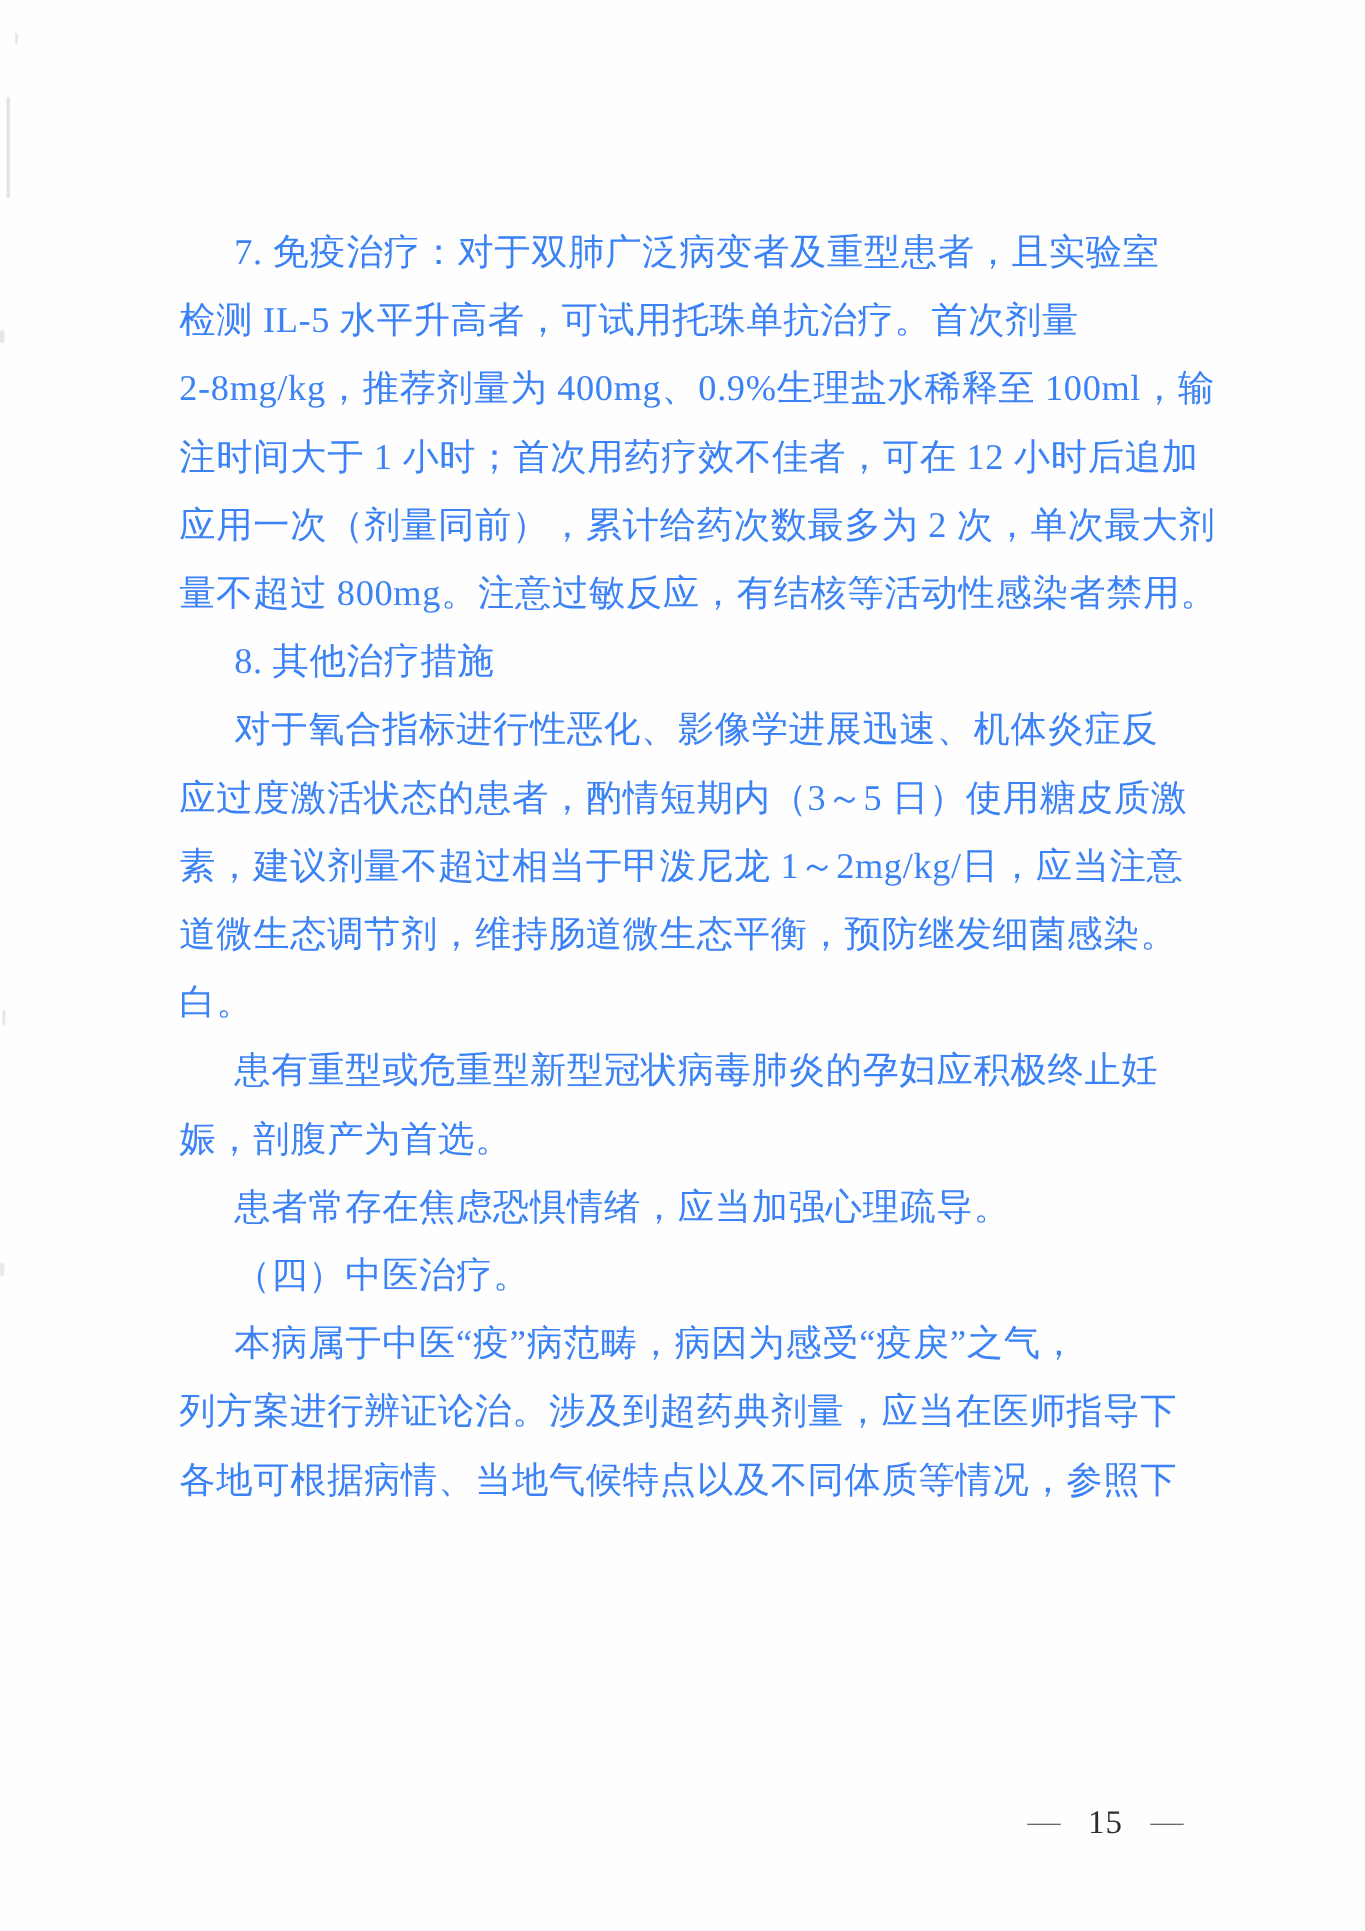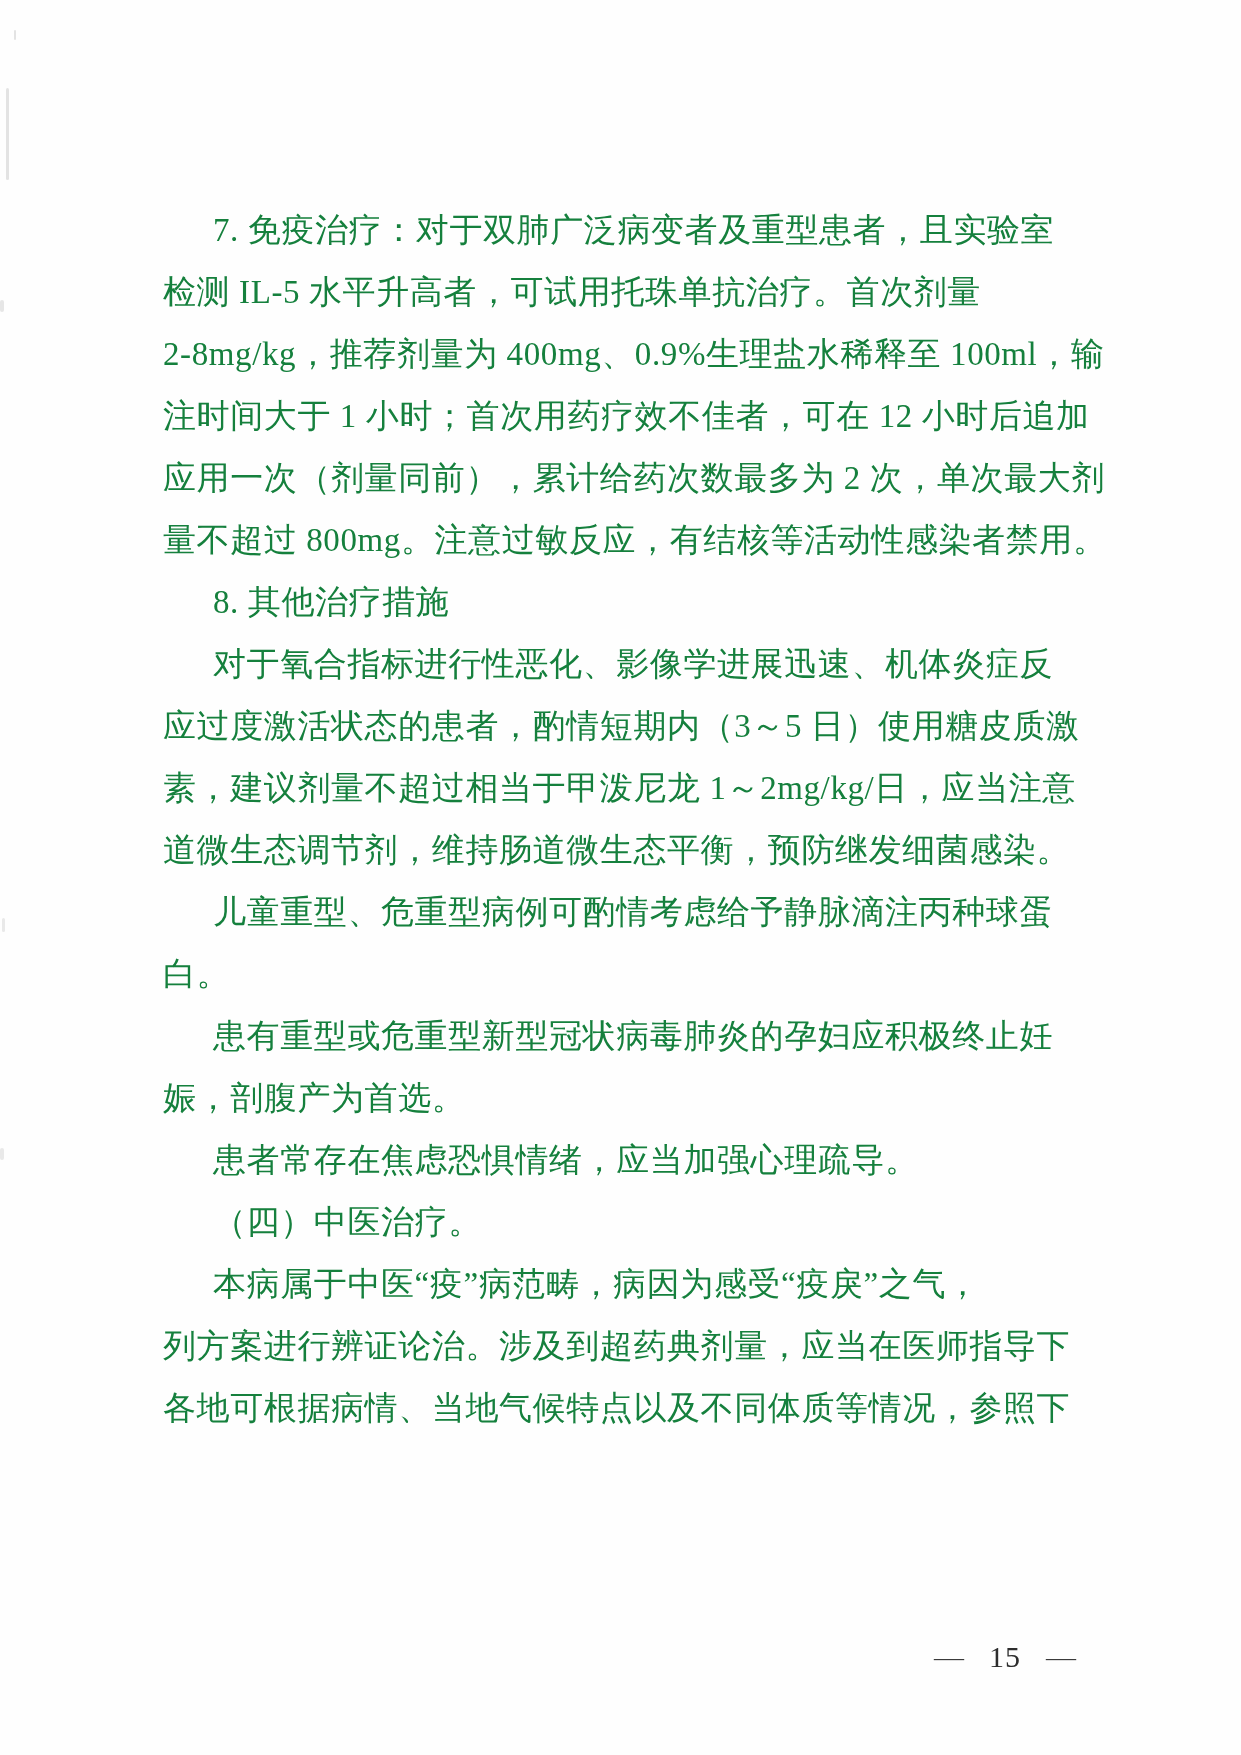--- a/index.html
+++ b/index.html
@@ -19,21 +19,21 @@
     left: 0; top: 0;
     width: 1241px;
     height: 1755px;
     background: #fefefe;
   }
   .doc-lines {
     position: absolute;
     left: 163px;
     top: 199px;
     width: 930px;
-    color: #15803d;
+    color: #3b82f6;
     font-size: 33px;
     line-height: 62px;
   }
   .line {
     height: 62px;
     white-space: nowrap;
     letter-spacing: 0.6px;
   }
   .line.indent {
     padding-left: 50px;
@@ -84,21 +84,20 @@
       <div class="line">检测 IL-5 水平升高者，可试用托珠单抗治疗。首次剂量</div>
       <div class="line">2-8mg/kg，推荐剂量为 400mg、0.9%生理盐水稀释至 100ml，输</div>
       <div class="line">注时间大于 1 小时；首次用药疗效不佳者，可在 12 小时后追加</div>
       <div class="line">应用一次（剂量同前），累计给药次数最多为 2 次，单次最大剂</div>
       <div class="line">量不超过 800mg。注意过敏反应，有结核等活动性感染者禁用。</div>
       <div class="line indent">8. 其他治疗措施</div>
       <div class="line indent">对于氧合指标进行性恶化、影像学进展迅速、机体炎症反</div>
       <div class="line">应过度激活状态的患者，酌情短期内（3～5 日）使用糖皮质激</div>
       <div class="line">素，建议剂量不超过相当于甲泼尼龙 1～2mg/kg/日，应当注意</div>
       <div class="line">道微生态调节剂，维持肠道微生态平衡，预防继发细菌感染。</div>
-      <div class="line indent">儿童重型、危重型病例可酌情考虑给予静脉滴注丙种球蛋</div>
       <div class="line">白。</div>
       <div class="line indent">患有重型或危重型新型冠状病毒肺炎的孕妇应积极终止妊</div>
       <div class="line">娠，剖腹产为首选。</div>
       <div class="line indent">患者常存在焦虑恐惧情绪，应当加强心理疏导。</div>
       <div class="line indent">（四）中医治疗。</div>
       <div class="line indent">本病属于中医“疫”病范畴，病因为感受“疫戾”之气，</div>
       <div class="line">列方案进行辨证论治。涉及到超药典剂量，应当在医师指导下</div>
       <div class="line">各地可根据病情、当地气候特点以及不同体质等情况，参照下</div>
     </div>
 

